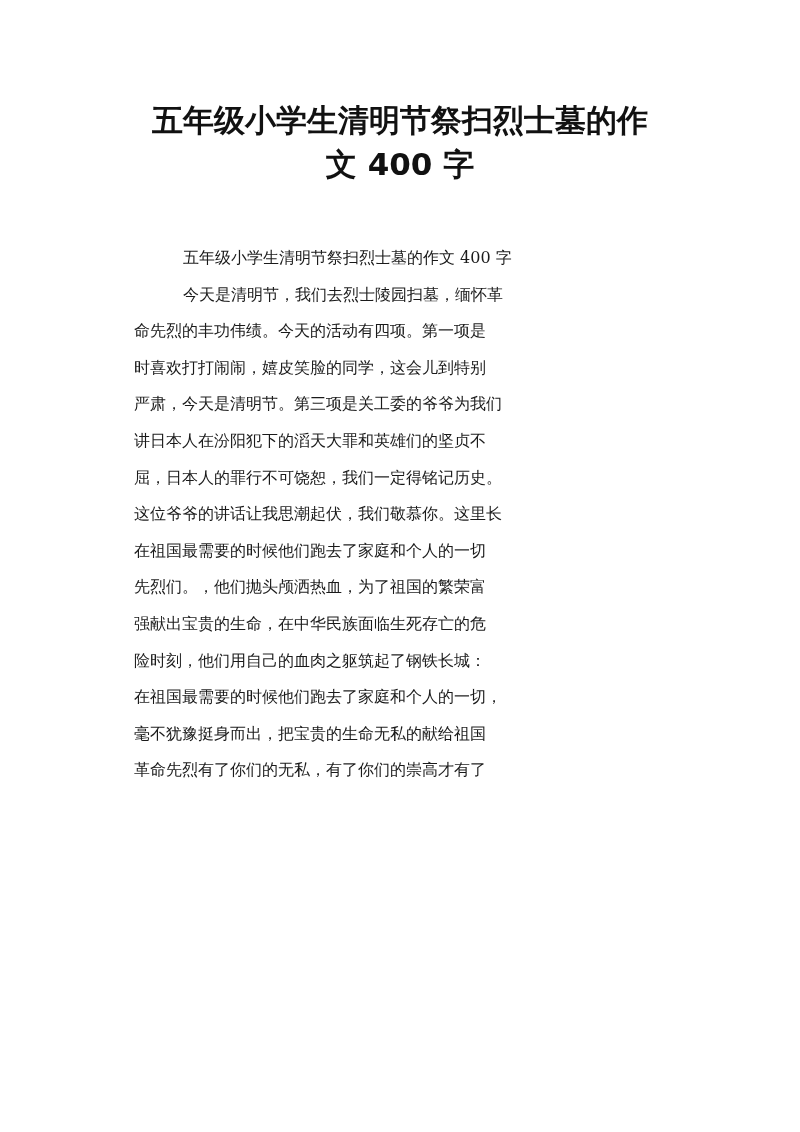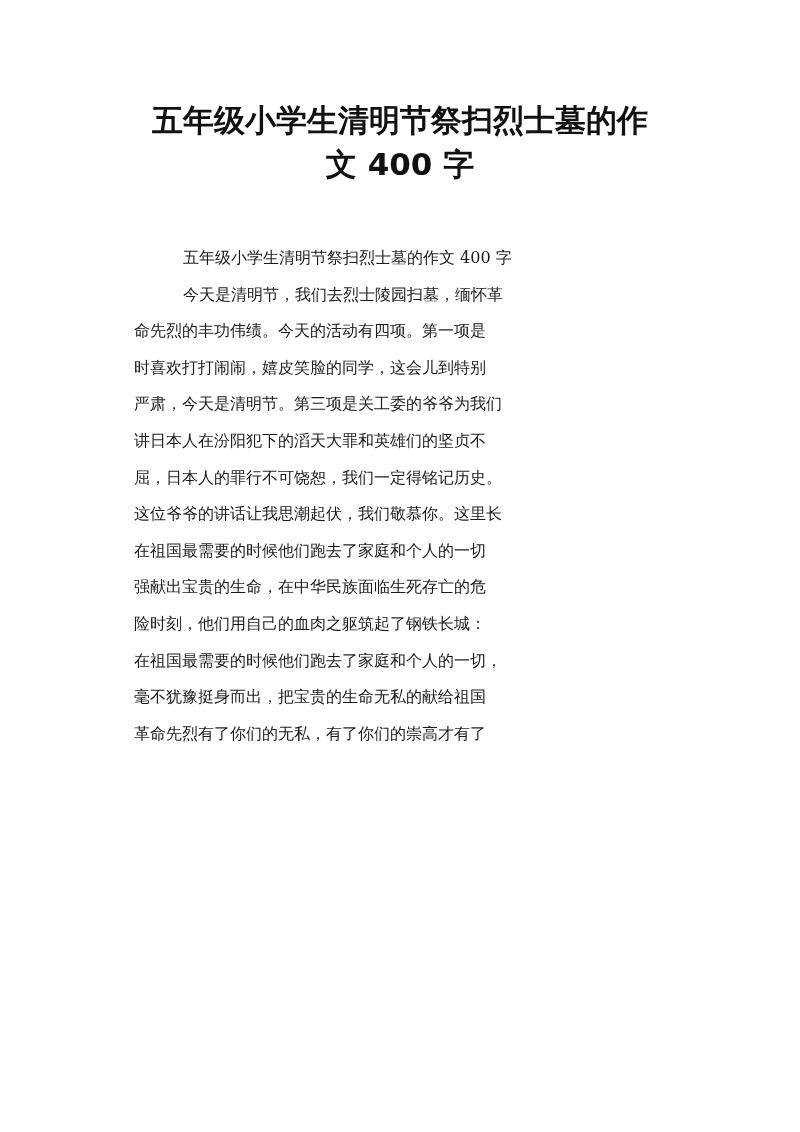--- a/index.html
+++ b/index.html
@@ -66,19 +66,20 @@
   <div class="body">
     <span class="ln indent">五年级小学生清明节祭扫烈士墓的作文 400 字</span>
     <span class="ln indent">今天是清明节，我们去烈士陵园扫墓，缅怀革</span>
     <span class="ln">命先烈的丰功伟绩。今天的活动有四项。第一项是</span>
     <span class="ln">时喜欢打打闹闹，嬉皮笑脸的同学，这会儿到特别</span>
     <span class="ln">严肃，今天是清明节。第三项是关工委的爷爷为我们</span>
     <span class="ln">讲日本人在汾阳犯下的滔天大罪和英雄们的坚贞不</span>
     <span class="ln">屈，日本人的罪行不可饶恕，我们一定得铭记历史。</span>
     <span class="ln">这位爷爷的讲话让我思潮起伏，我们敬慕你。这里长</span>
     <span class="ln">在祖国最需要的时候他们跑去了家庭和个人的一切</span>
+    <span class="ln">先烈们。，他们抛头颅洒热血，为了祖国的繁荣富</span>
     <span class="ln">强献出宝贵的生命，在中华民族面临生死存亡的危</span>
     <span class="ln">险时刻，他们用自己的血肉之躯筑起了钢铁长城：</span>
     <span class="ln">在祖国最需要的时候他们跑去了家庭和个人的一切，</span>
     <span class="ln">毫不犹豫挺身而出，把宝贵的生命无私的献给祖国</span>
     <span class="ln">革命先烈有了你们的无私，有了你们的崇高才有了</span>
   </div>
 </div>
 
 </body></html>

